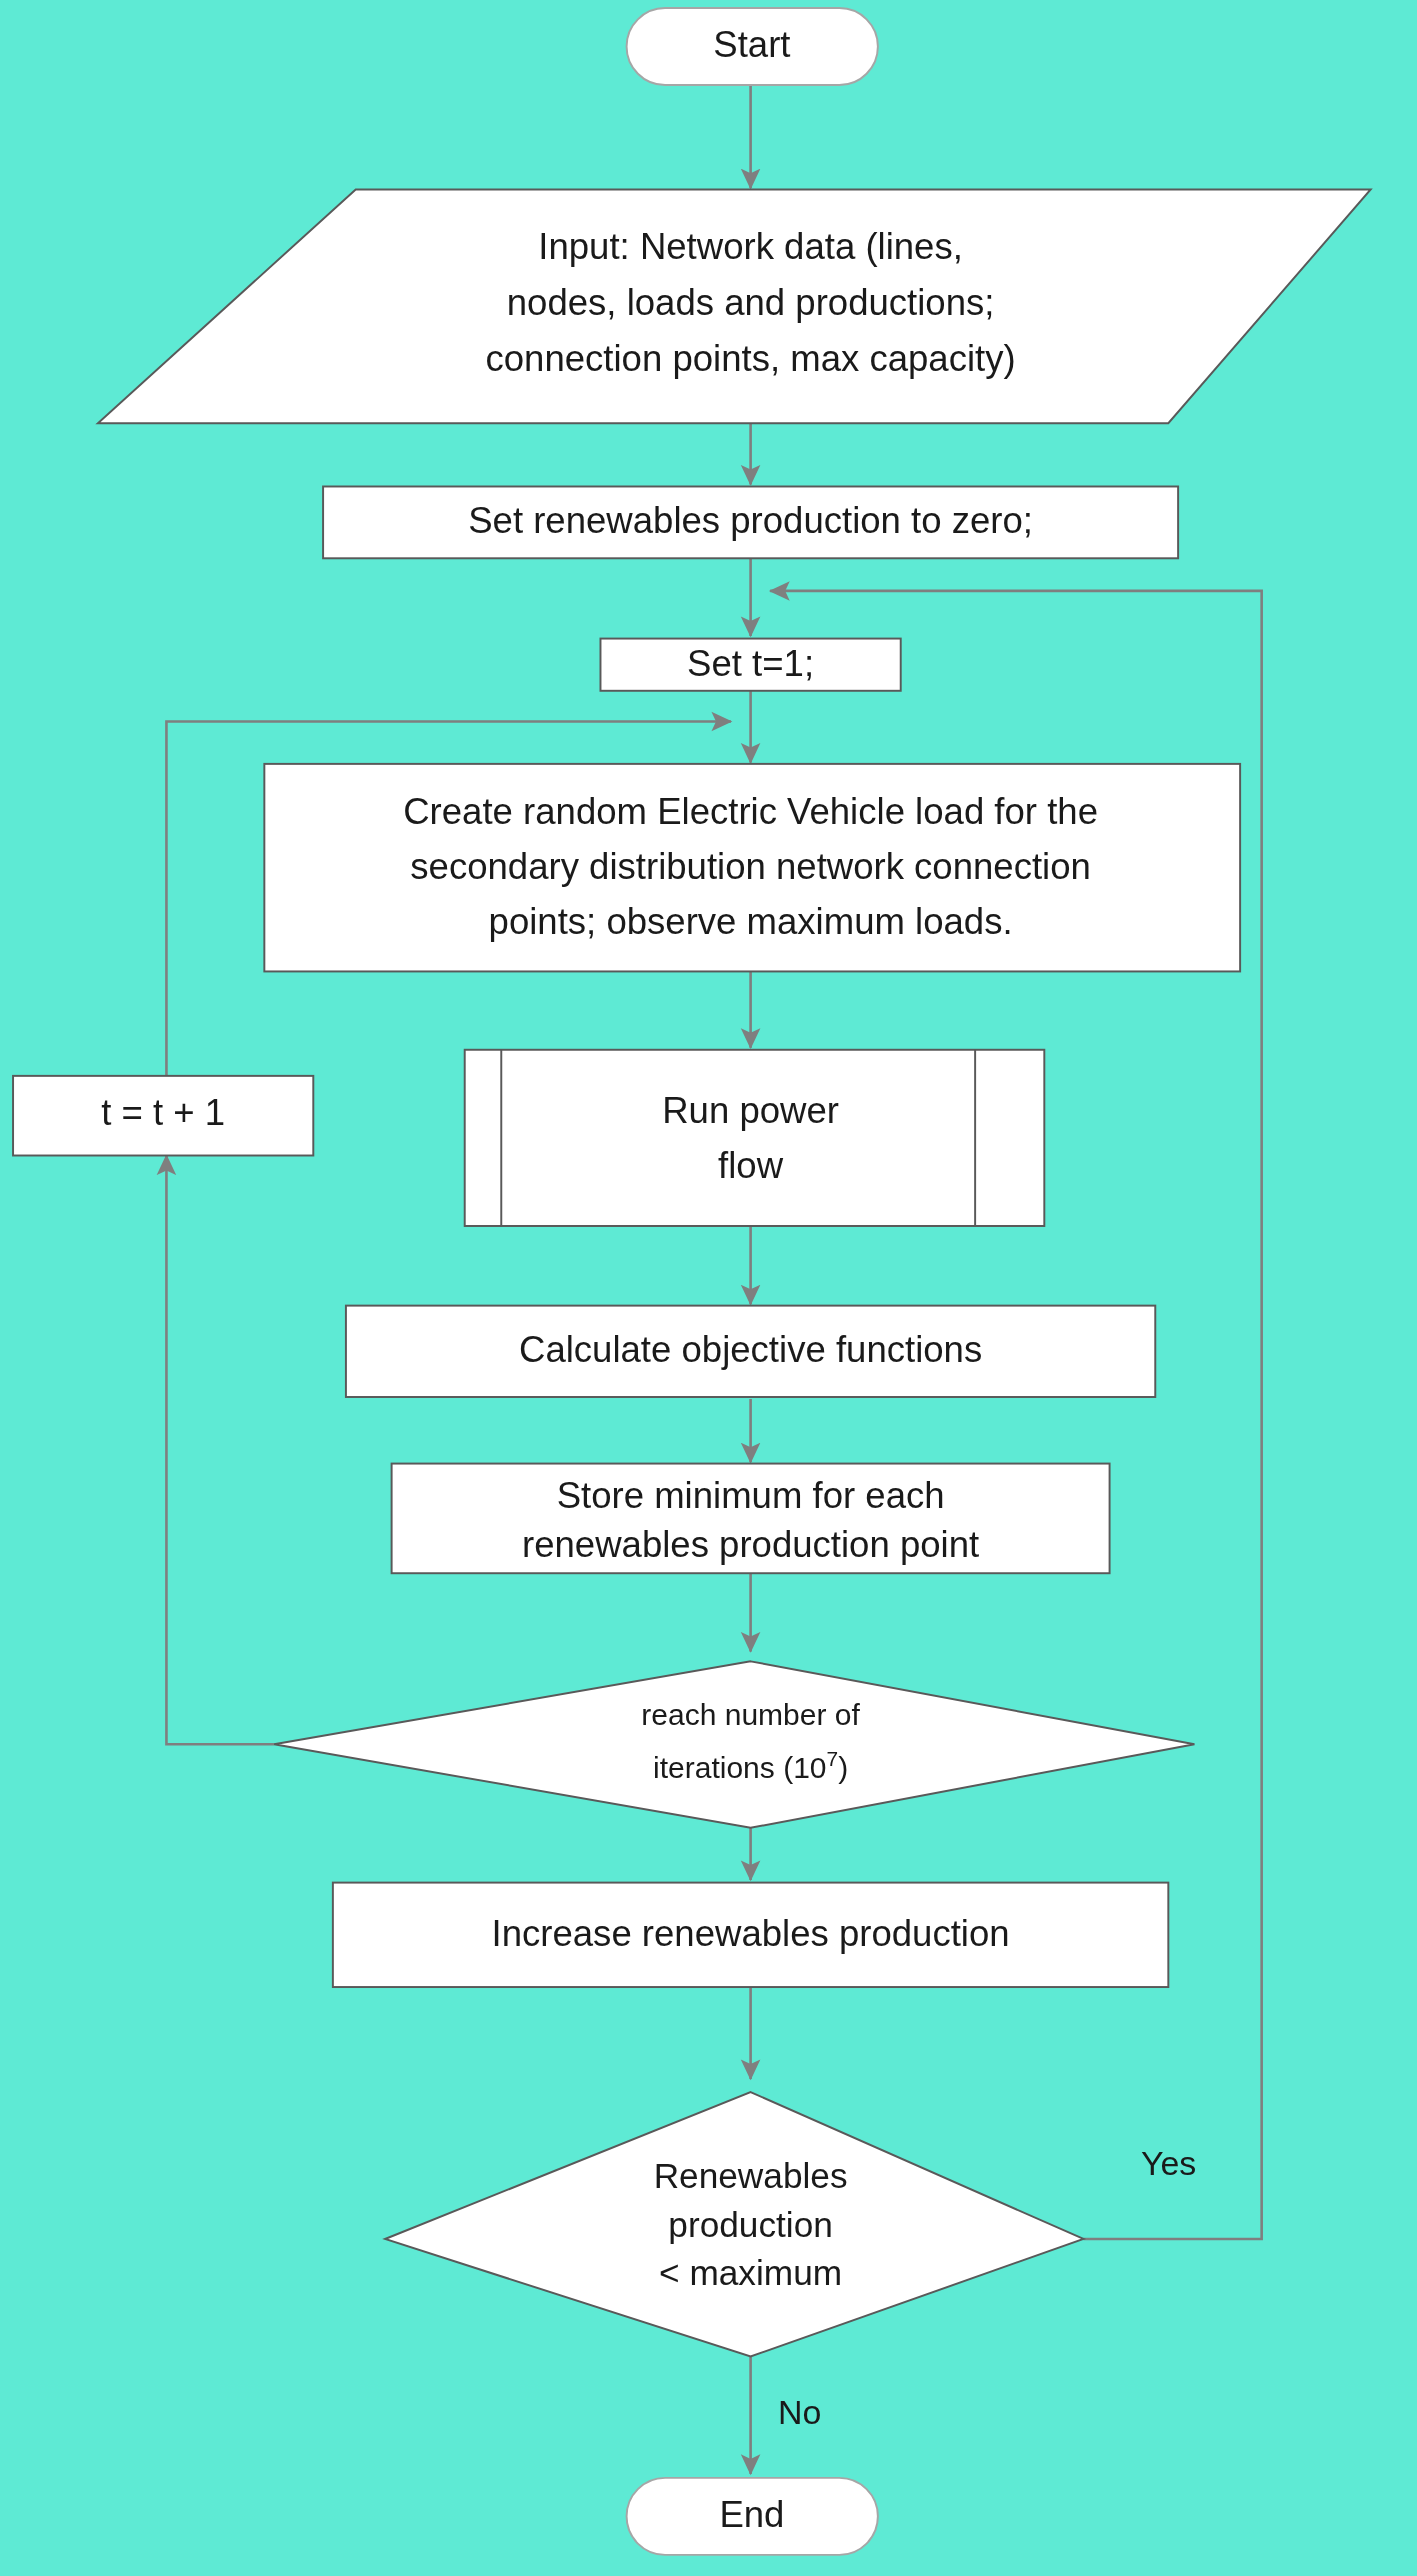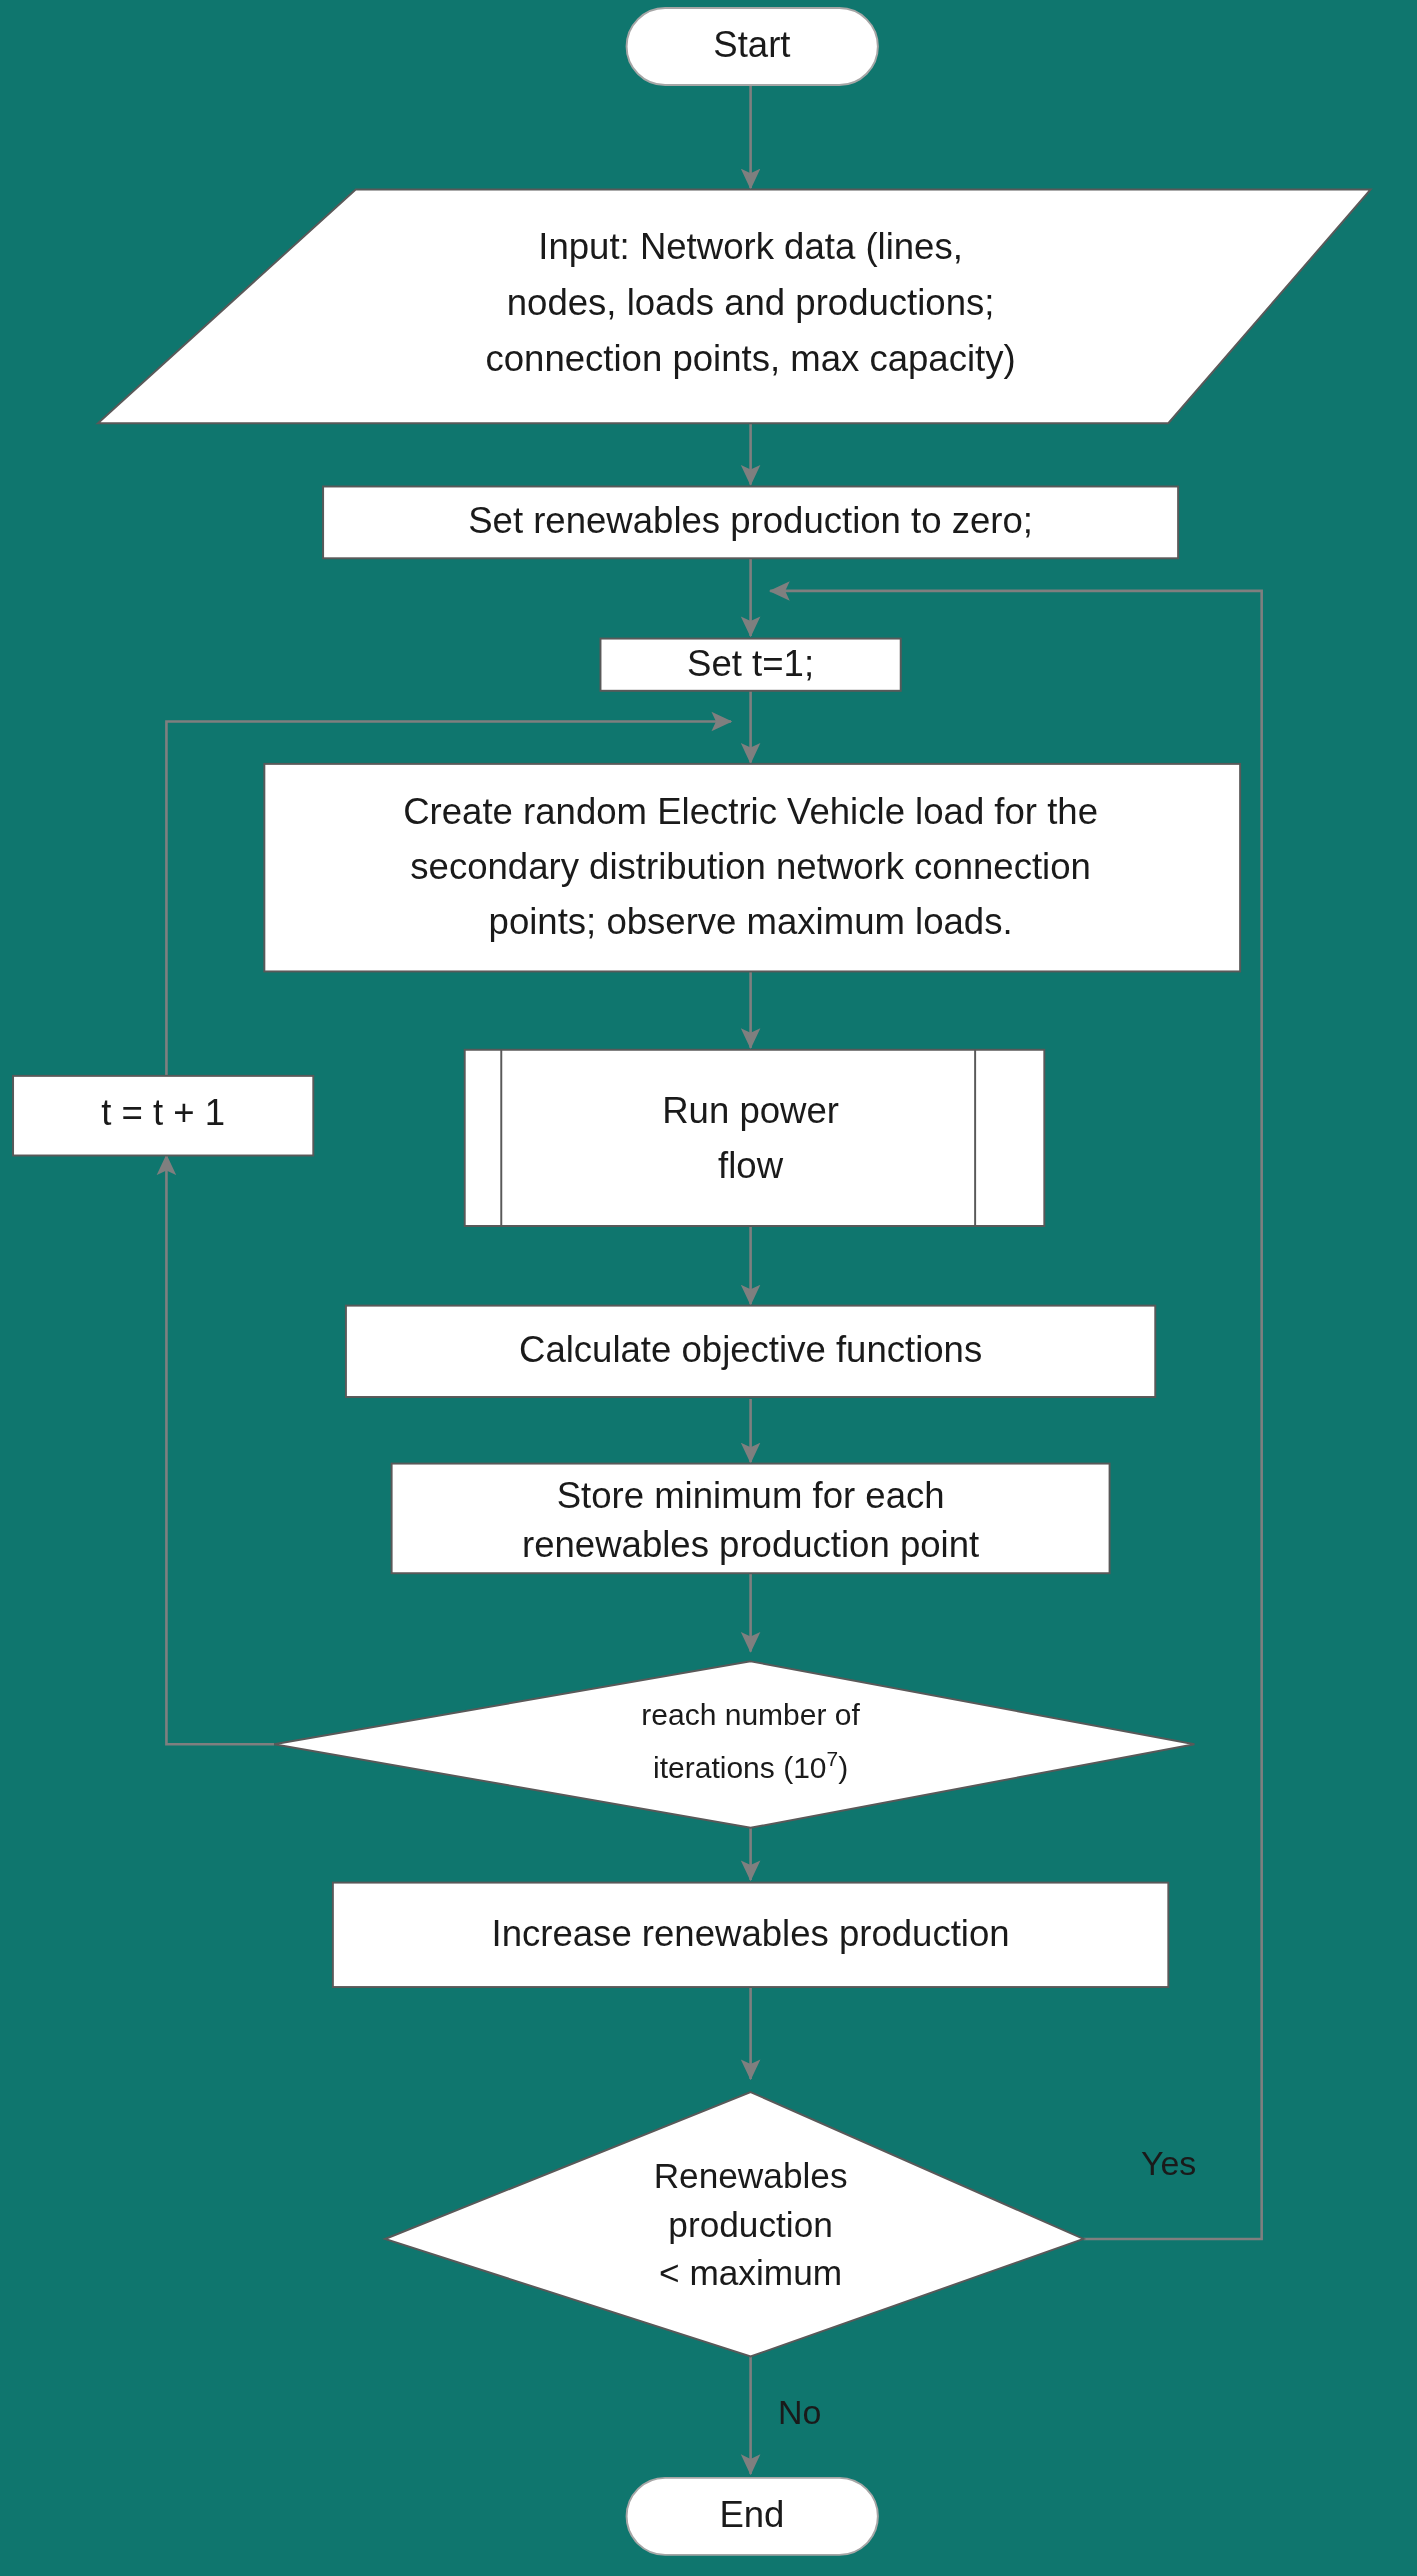--- a/index.html
+++ b/index.html
@@ -8,21 +8,21 @@
     padding: 0;
     background: #ffffff;
   }
   body {
     font-family: "Liberation Sans", "DejaVu Sans", sans-serif;
   }
   #canvas {
     position: relative;
     width: 1417px;
     height: 2576px;
-    background: #0f766e;
+    background: #5eead4;
     overflow: hidden;
   }
   svg.flow {
     position: absolute;
     top: 0;
     left: 0;
     width: 1417px;
     height: 2576px;
   }
   .node-shape {

